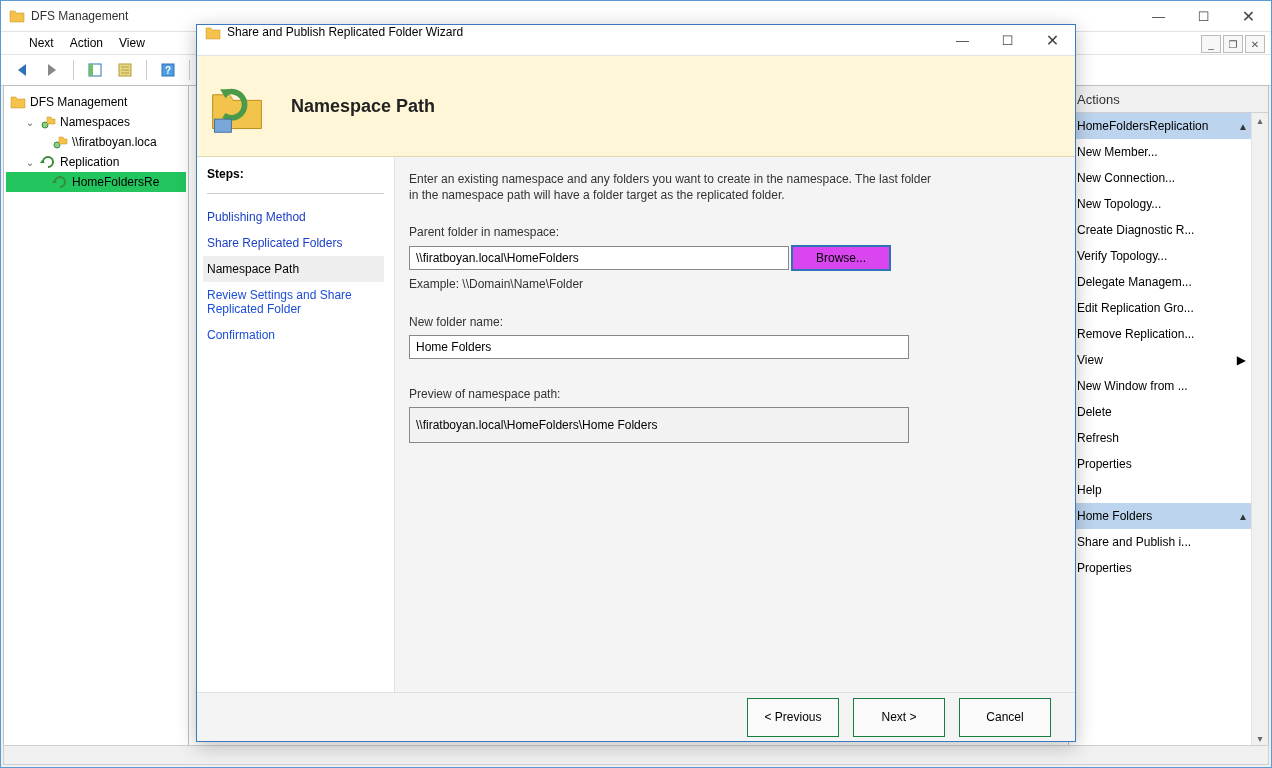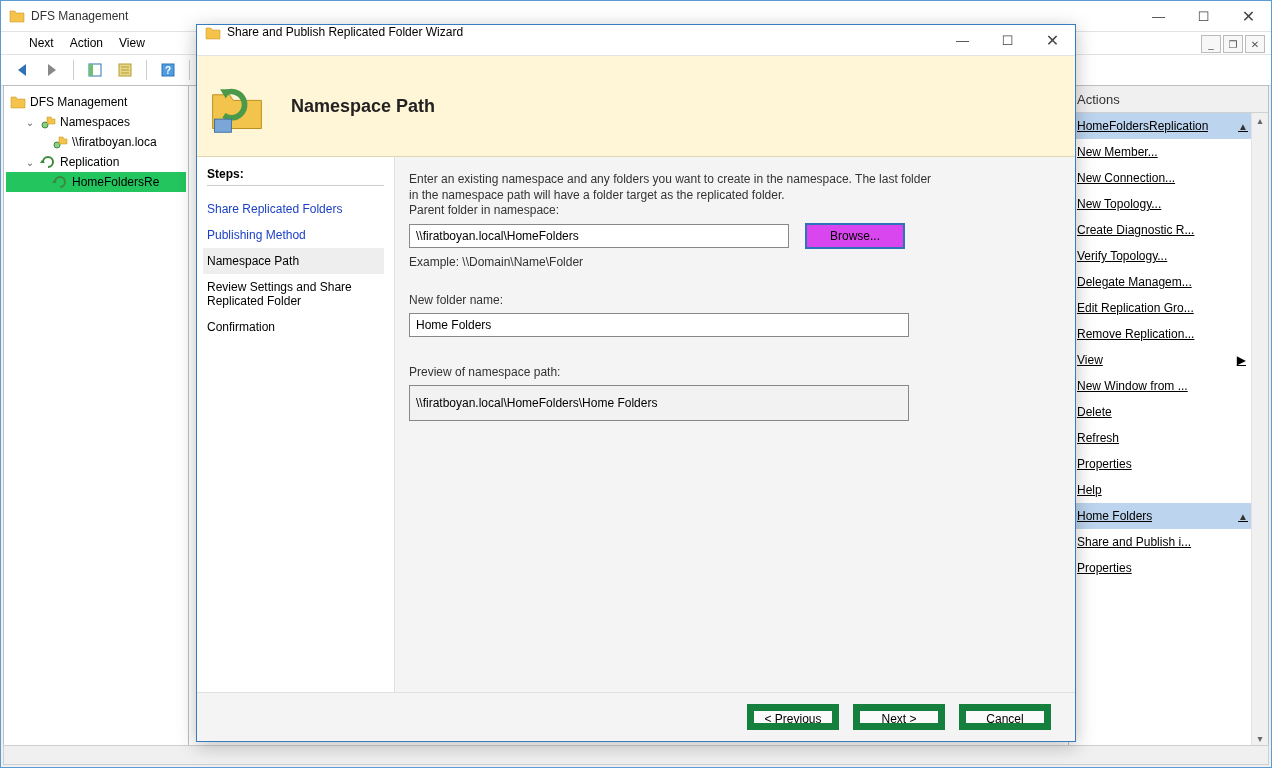--- a/index.html
+++ b/index.html
@@ -150,21 +150,20 @@
     border-bottom: 1px solid #d0d0d0;
     display: flex;
     align-items: center;
     padding-left: 8px;
     font-size: 13px;
   }
   .actions-list {
     flex: 1;
     overflow: hidden;
     position: relative;
-    text-decoration: underline;
   }
   .actions-scroll {
     position: absolute;
     right: 0; top: 0; bottom: 0;
     width: 16px;
     background: #f0f0f0;
     border-left: 1px solid #e3e3e3;
     display: flex; flex-direction: column;
     align-items: center;
     justify-content: space-between;
@@ -243,38 +242,38 @@
   .wiz-steps {
     width: 198px;
     background: #fff;
     border-right: 1px solid #e0e0e0;
     box-sizing: border-box;
     padding: 10px 10px;
   }
   .steps-heading {
     font-weight: bold;
     border-bottom: 1px solid #ccc;
-    padding-bottom: 4px;
+    padding-bottom: 12px;
     margin-bottom: 10px;
   }
   .step {
     padding: 6px 0;
     font-size: 12px;
   }
   .step.link { color: #1a3fc4; }
   .step.current { color: #000; background: #eee; padding-left: 4px; margin-left: -4px; }
-  .step.future { color: #000000; }
+  .step.future { color: #1d4ed8; }
 
   .wiz-form {
     flex: 1;
     padding: 14px 24px 0 14px;
   }
-  .intro { color: #333; max-width: 530px; line-height: 1.35; }
+  .intro { color: #333; margin-bottom: 22px; max-width: 530px; line-height: 1.35; }
   .label { margin-bottom: 6px; color: #333; }
-  .row { display: flex; gap: 16px; align-items: center; margin-bottom: 6px; }
+  .row { display: flex; gap: 2px; align-items: center; margin-bottom: 6px; }
   input.text {
     height: 24px;
     border: 1px solid #888;
     background: #fff;
     padding: 0 6px;
     font-family: inherit;
     font-size: 12px;
     box-sizing: border-box;
   }
   .parent-input { width: 380px; }
@@ -302,22 +301,22 @@
     height: 48px;
     display: flex;
     align-items: center;
     justify-content: flex-end;
     gap: 14px;
     padding-right: 24px;
     background: #f4f4f4;
     border-top: 1px solid #e0e0e0;
   }
   .nav-btn {
-    width: 92px; height: 26px;
-    border: 7px solid #15803d;
+    width: 92px; height: 39px;
+    border: 1px solid #15803d;
     background: #fafafa;
     font-family: inherit;
     font-size: 12px;
   }
 
   
   .folder-svg polygon { fill: #f5c24c; stroke: #c28e1a; stroke-width: 0.5; }
 
 </style>
 </head>
@@ -537,22 +536,22 @@
         <polygon points="14,14 26,14 20,24" fill="#4a9a4a"></polygon>
         <rect x="8" y="46" width="18" height="14" fill="#7aa7d8" stroke="#3a6fa0"></rect>
       </svg>
     </span>
     <span class="banner-title">Namespace Path</span>
   </div>
 
   <div class="wiz-body">
     <div class="wiz-steps">
       <div class="steps-heading">Steps:</div>
+      <div class="step link">Publishing Method</div>
       <div class="step link">Share Replicated Folders</div>
-      <div class="step link">Publishing Method</div>
       <div class="step current">Namespace Path</div>
       <div class="step future">Review Settings and Share Replicated Folder</div>
       <div class="step future">Confirmation</div>
     </div>
 
     <div class="wiz-form">
       <div class="intro">Enter an existing namespace and any folders you want to create in the namespace. The last folder in the namespace path will have a folder target as the replicated folder.</div>
 
       <div class="label">Parent folder in namespace:</div>
       <div class="row">

